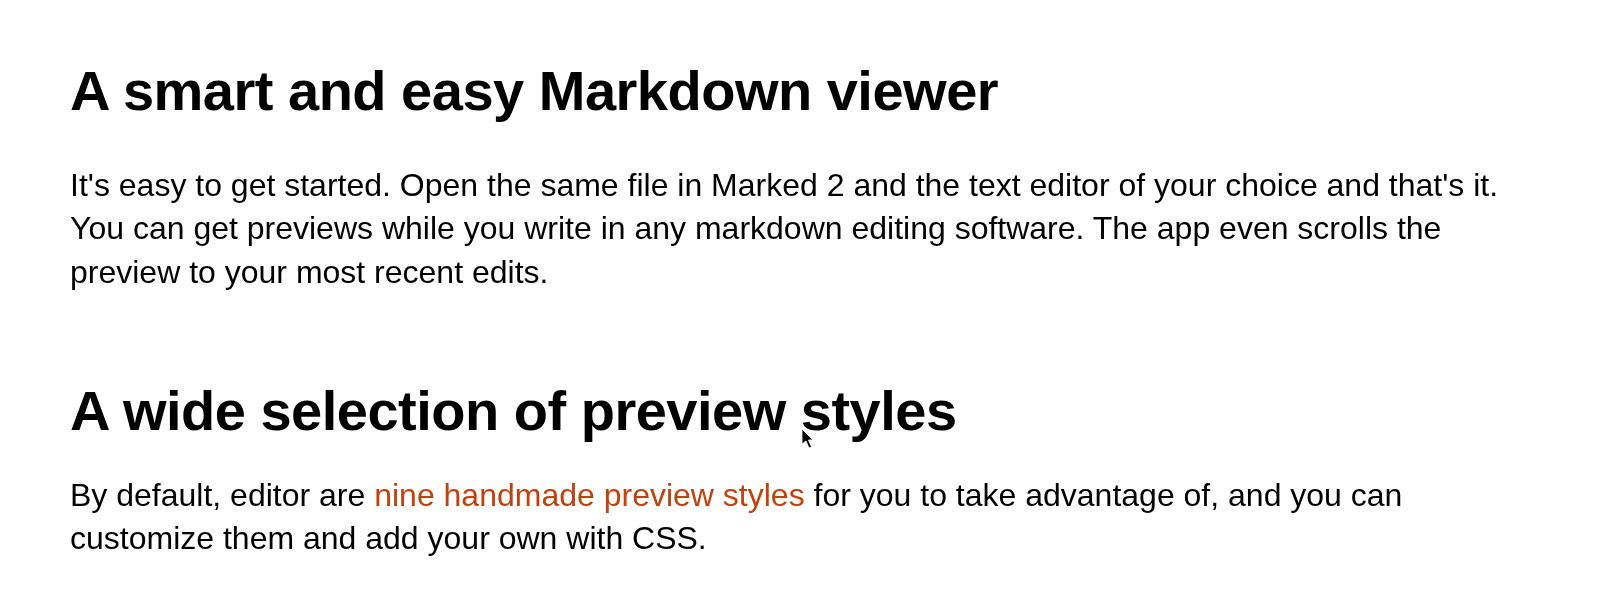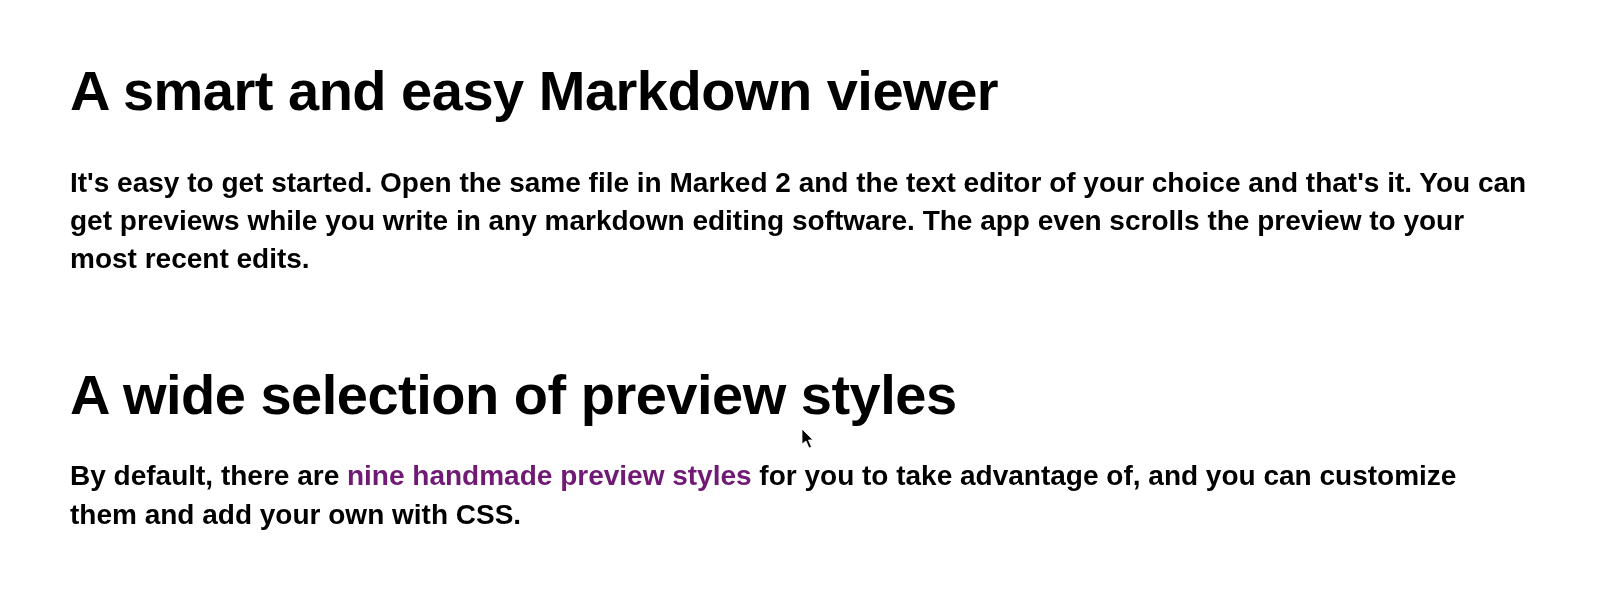--- a/index.html
+++ b/index.html
@@ -20,34 +20,34 @@
       padding: 60px 70px 0 70px;
     }
     h1.section-heading {
       font-size: 56px;
       font-weight: 700;
       letter-spacing: -0.5px;
       margin-bottom: 42px;
       line-height: 1.1;
     }
     p.body-text {
-      font-size: 28px;
-      font-weight: 700;
+      font-size: 32px;
+      font-weight: 400;
       line-height: 1.36;
       color: #000000;
       margin-bottom: 86px;
     }
     h1.section-heading.second {
       margin-bottom: 32px;
     }
     p.body-text.second {
       margin-bottom: 0;
     }
     a.inline-link {
-      color: #701a75;
+      color: #c2410c;
       text-decoration: none;
     }
     .cursor {
       position: absolute;
       left: 802px;
       top: 429px;
       width: 14px;
       height: 20px;
       pointer-events: none;
     }
@@ -56,19 +56,19 @@
 <body>
 
 <div class="content">
 
   <h1 class="section-heading">A smart and easy Markdown viewer</h1>
 
   <p class="body-text">It's easy to get started. Open the same file in Marked 2 and the text editor of your choice and that's it. You can get previews while you write in any markdown editing software. The app even scrolls the preview to your most recent edits.</p>
 
   <h1 class="section-heading second">A wide selection of preview styles</h1>
 
-  <p class="body-text second"><span>By default, there are </span><a href="#" class="inline-link">nine handmade preview styles</a><span> for you to take advantage of, and you can customize them and add your own with CSS.</span></p>
+  <p class="body-text second"><span>By default, editor are </span><a href="#" class="inline-link">nine handmade preview styles</a><span> for you to take advantage of, and you can customize them and add your own with CSS.</span></p>
 
 </div>
 
 <svg class="cursor" viewBox="0 0 14 20">
   <path d="M0 0 L0 15 L4 12 L7 19 L9.5 18 L6.5 11 L11 11 Z" fill="#000000" stroke="#ffffff" stroke-width="0.8"></path>
 </svg>
 
 </body></html>

